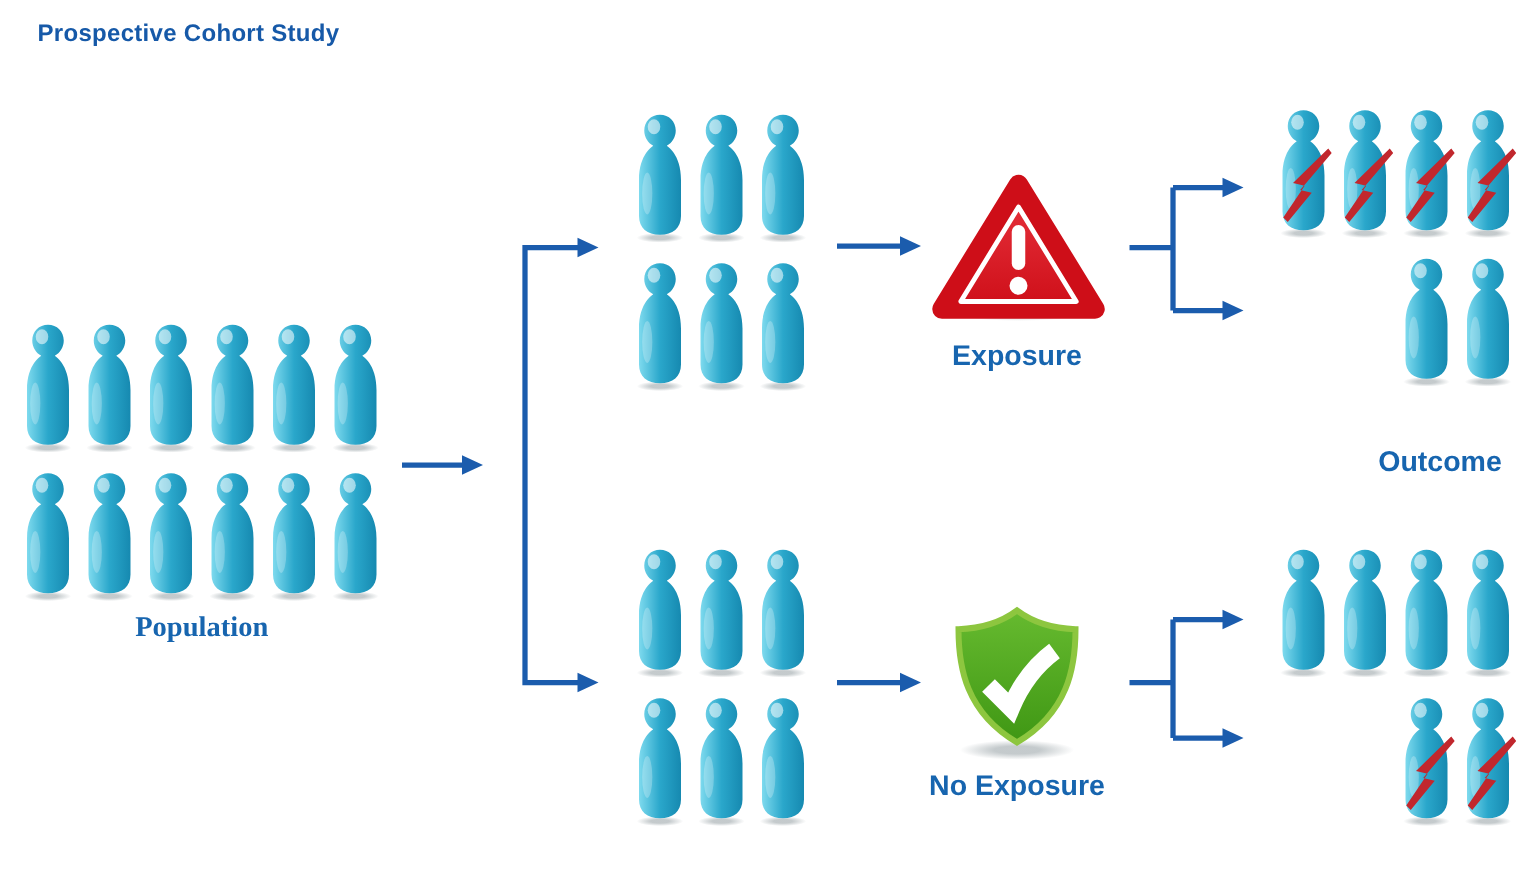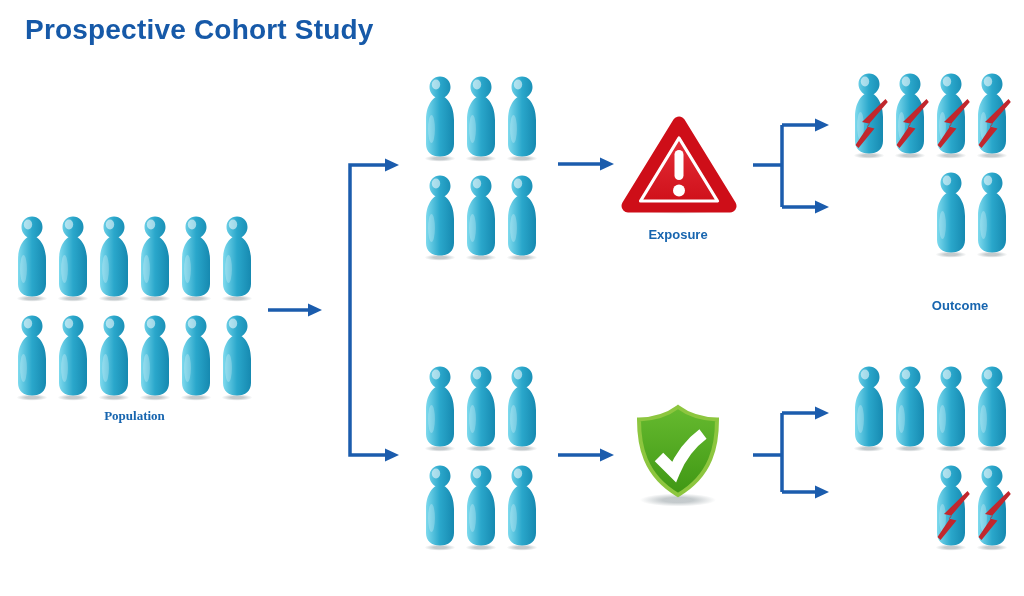--- a/index.html
+++ b/index.html
@@ -3,37 +3,37 @@
 <meta charset="utf-8">
 <style>
   html,body{margin:0;padding:0;background:#fff;}
   .canvas{
     position:relative;width:1024px;height:596px;background:#ffffff;
     font-family:"Liberation Sans",sans-serif;overflow:hidden;
   }
   .defs{position:absolute;width:0;height:0;}
   .title{
     position:absolute;left:25px;top:14px;margin:0;
-    font-size:28px;font-weight:700;color:var(--title-blue);
+    font-size:16px;font-weight:700;color:var(--title-blue);
     letter-spacing:.2px;
   }
   .flow{position:absolute;left:0;top:0;width:1024px;height:596px;}
   .flow path{fill:none;stroke:var(--arrow-blue);stroke-width:3.5;}
   .flow polygon{fill:var(--arrow-blue);}
   .group{position:absolute;display:flex;flex-direction:column;gap:11px;align-items:flex-end;}
   .pawn-row{display:flex;gap:1px;}
   .pawn{width:40px;height:88px;display:block;}
   .g-population{left:12px;top:214px;}
   .g-cohort1{left:420px;top:74px;}
   .g-cohort2{left:420px;top:364px;}
   .g-outcome-exposed{left:849px;top:71px;}
   .g-outcome-unexposed{left:849px;top:364px;}
   .label{
     position:absolute;text-align:center;color:var(--text-blue);
-    font-size:13px;font-weight:600;
+    font-size:19px;font-weight:600;
   }
   .l-population{left:12px;top:408px;width:245px;font-family:Liberation Serif, serif;}
   .l-cohort1{left:420px;top:265px;width:122px;}
   .l-cohort2{left:420px;top:556px;width:122px;}
   .l-exposure{left:608px;top:227px;width:140px;}
   .l-noexposure{left:598px;top:514px;width:160px;}
   .l-outcome{left:880px;top:298px;width:160px;}
   .icon-box{position:absolute;}
   .i-triangle{left:620px;top:114px;width:118px;height:102px;}
   .i-shield{left:626px;top:404px;width:104px;height:104px;}
@@ -277,15 +277,16 @@
     <svg viewBox="0 0 104 104">
       <ellipse cx="52" cy="96" rx="38" ry="6.5" fill="url(#shadowGrad)"></ellipse>
       <path d="M52 3 C62 10.5 76 15 91 15.5 C91 41 86 71 52 91
                C18 71 13 41 13 15.5 C28 15 42 10.5 52 3 Z" fill="url(#greenGrad)" stroke="var(--shield-light)" stroke-width="4"></path>
       <path d="M33 53 L48 68 Q58 44 77 30" fill="none" stroke="#ffffff" stroke-width="12" stroke-linecap="butt"></path>
     </svg>
   </div>
 
   <div class="label l-population">Population</div>
   <div class="label l-exposure">Exposure</div>
+  <div class="label l-noexposure">No Exposure</div>
   <div class="label l-outcome">Outcome</div>
 
 </div>
 
 </body></html>

